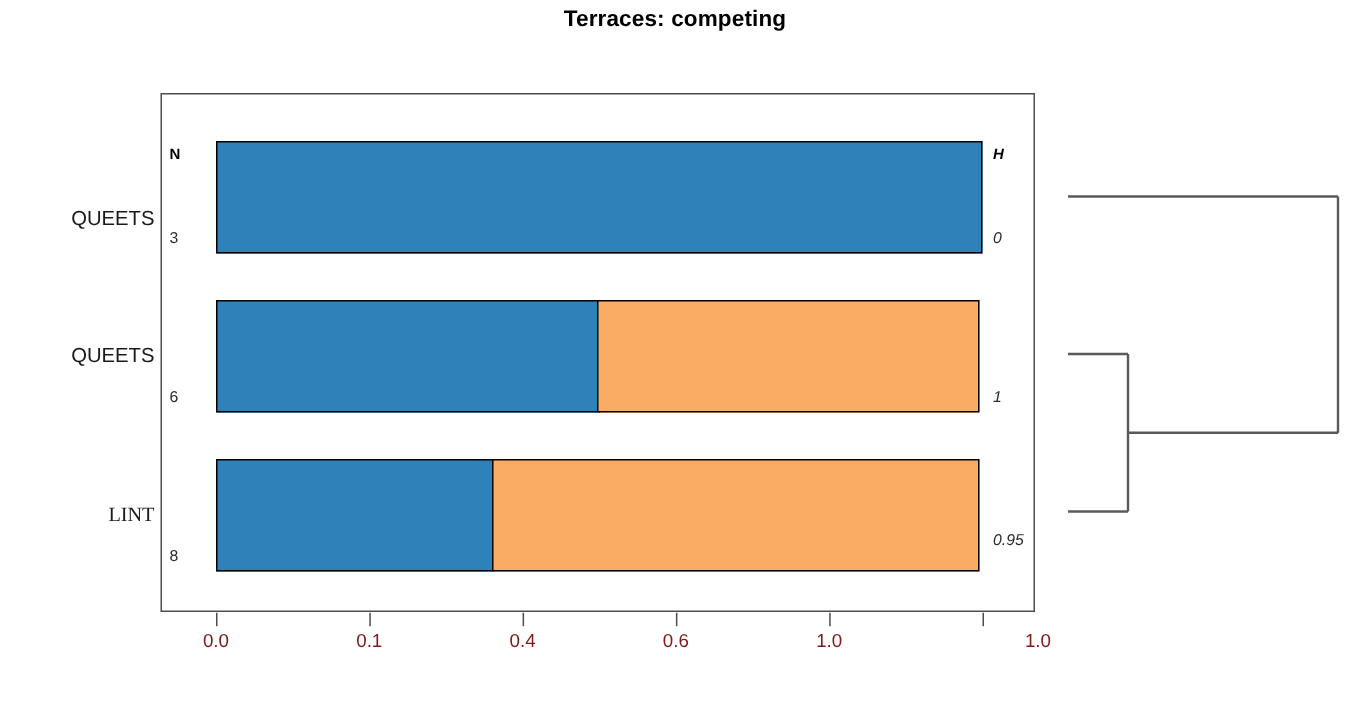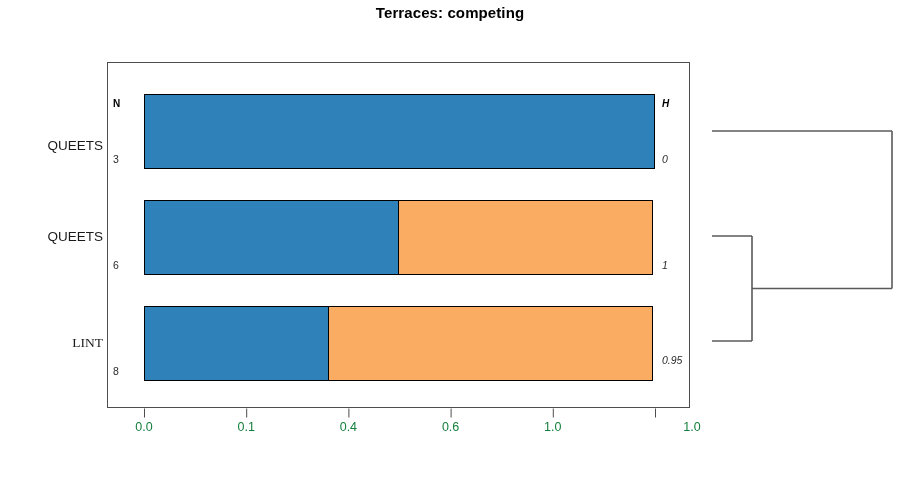--- a/index.html
+++ b/index.html
@@ -168,21 +168,21 @@
     width: 600px;
     height: 16px;
   }
   .x-tick-label {
     position: absolute;
     top: 420px;
     width: 44px;
     margin-left: -22px;
     text-align: center;
     font-size: 12.5px;
-    color: #15803d;
+    color: #7f1d1d;
   }
   .x-axis-title {
     position: absolute;
     left: 107px;
     top: 446px;
     width: 583px;
     text-align: center;
     font-size: 13px;
     color: #1a1a1a;
   }

